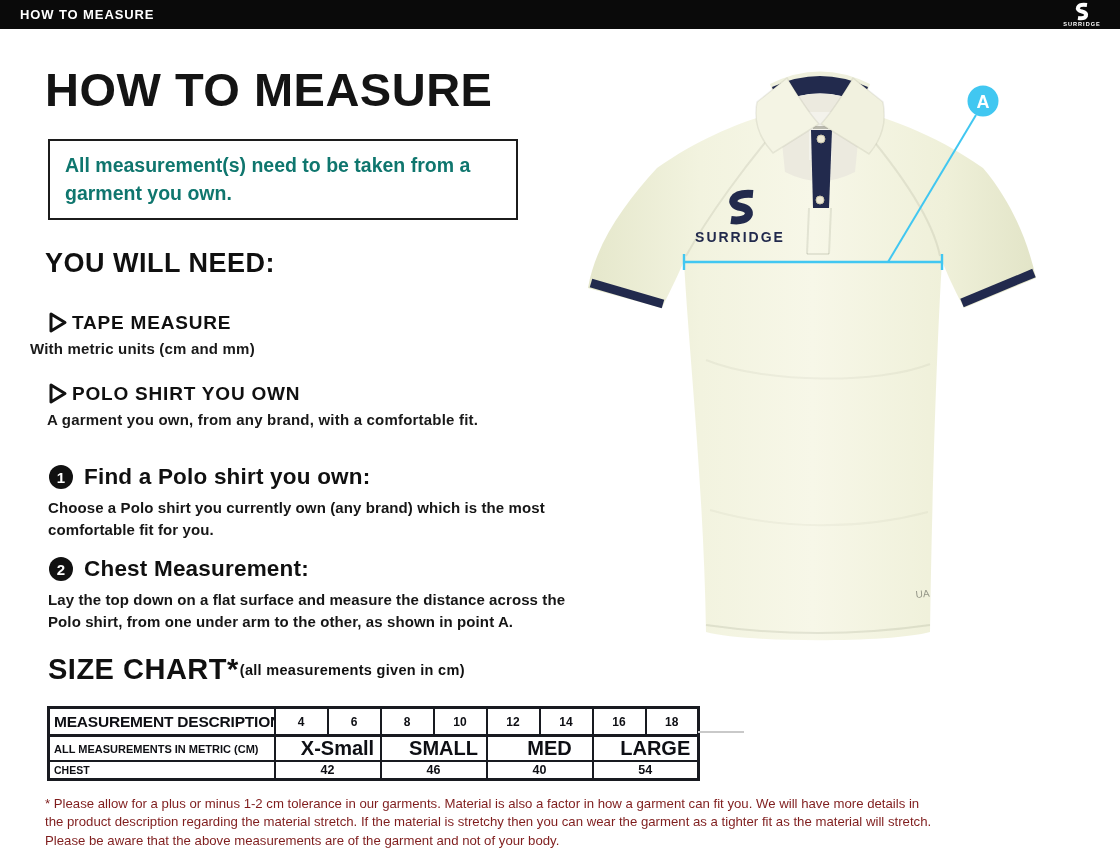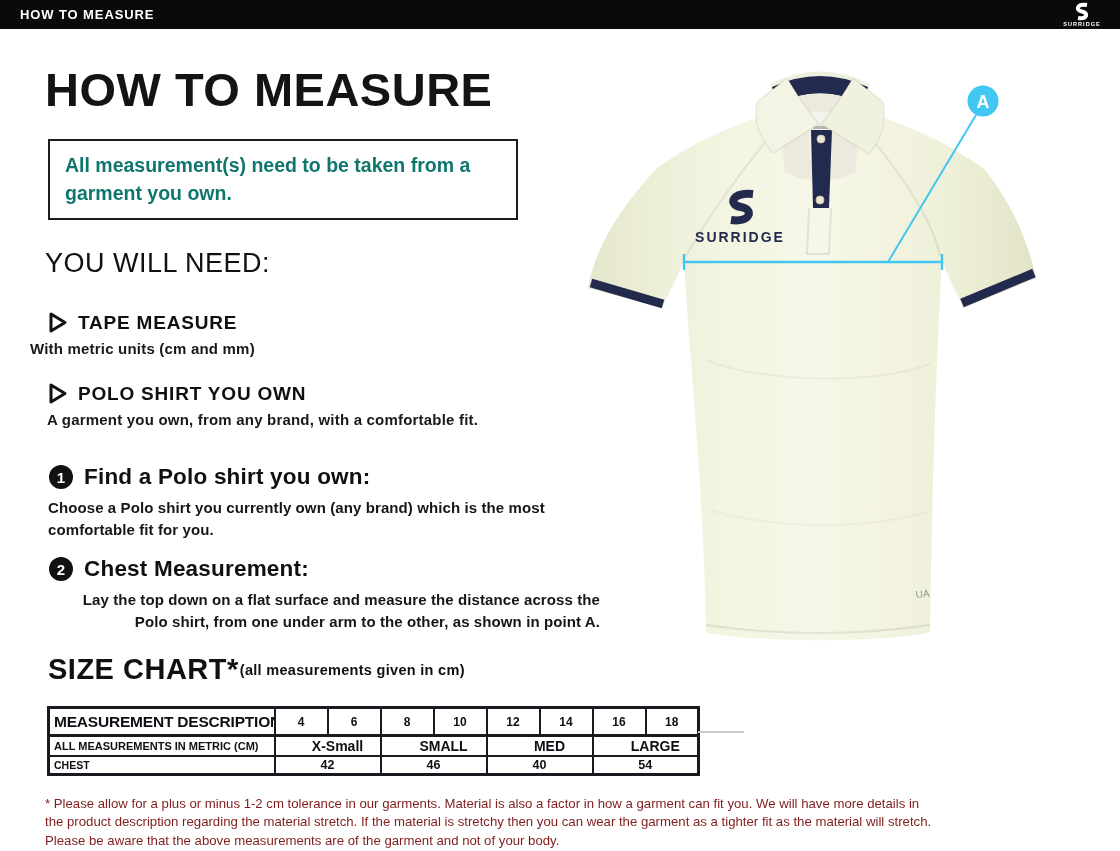--- a/index.html
+++ b/index.html
@@ -13,22 +13,22 @@
     display:flex;align-items:center;justify-content:space-between;
     padding:0 10px 0 20px;box-sizing:border-box;
   }
   .topbar-title{color:#fff;font-size:13px;font-weight:bold;letter-spacing:.9px;}
   
   .h1{position:absolute;left:45px;top:62px;font-size:47px;font-weight:800;letter-spacing:.5px;color:#141414;}
   .notice-box{
     position:absolute;left:48px;top:139px;width:470px;box-sizing:border-box;
     border:2px solid #1c1c1c;padding:11px 15px;font-size:19.5px;font-weight:bold;line-height:1.42;color:#0f766e;
   }
-  .ywn-heading{position:absolute;left:45px;top:248px;font-size:27px;font-weight:400;letter-spacing:.5px;}
-  .need-item{position:absolute;display:flex;align-items:center;gap:10px;}
+  .ywn-heading{position:absolute;left:45px;top:248px;font-size:27px;font-weight:700;letter-spacing:.5px;}
+  .need-item{position:absolute;display:flex;align-items:center;gap:4px;}
   .need-item .tri{flex:0 0 auto;display:block;}
   .need-title{font-size:19px;font-weight:800;letter-spacing:.8px;}
   .need-desc{position:absolute;font-size:15px;font-weight:bold;letter-spacing:.2px;color:#191919;}
   .step-head{position:absolute;display:flex;align-items:center;gap:11px;}
   .step-badge{
     flex:0 0 auto;width:24px;height:24px;border-radius:50%;background:#111;color:#fff;
     display:flex;align-items:center;justify-content:center;font-size:15px;font-weight:bold;
   }
   .step-title{font-size:22.5px;font-weight:800;letter-spacing:.2px;}
   .step-desc{position:absolute;font-size:15px;font-weight:bold;line-height:1.45;color:#161616;letter-spacing:.1px;}
@@ -42,21 +42,21 @@
   }
   .size-table td{border:2px solid #181a20;padding:0;color:#0e0f14;overflow:hidden;white-space:nowrap;}
   .size-table .lbl{text-align:left;padding-left:4px;font-weight:bold;}
   .size-table .ctr{text-align:center;font-weight:bold;}
   .r1 td{height:25px;border-bottom:3px solid #181a20;}
   .r2 td{height:18px;}
   .r3 td{height:16px;}
   .r1 .lbl{font-size:15.5px;letter-spacing:-.2px;}
   .r1 .ctr{font-size:12px;}
   .r2 .lbl{font-size:11px;}
-  .r2 .ctr{font-size:14px;padding-left:20px;}
+  .r2 .ctr{font-size:20px;padding-left:20px;}
   .r3 .lbl{font-size:10.5px;}
   .r3 .ctr{font-size:12.5px;}
   .table-ext-line{position:absolute;left:698px;top:731px;width:46px;height:2px;background:#c9c9c9;}
   .footnote{
     position:absolute;left:45px;top:795px;width:892px;font-size:13.2px;line-height:1.4;
     color:#7f1d1d;letter-spacing:0;
   }
   
   .illustration{position:absolute;left:560px;top:40px;width:560px;height:640px;}
 </style>
@@ -97,21 +97,21 @@
   <div class="step-head" style="left:49px;top:464px;">
     <span class="step-badge">1</span>
     <span class="step-title">Find a Polo shirt you own:</span>
   </div>
   <div class="step-desc" style="left:48px;top:497px;width:545px;">Choose a Polo shirt you currently own (any brand) which is the most comfortable fit for you.</div>
 
   <div class="step-head" style="left:49px;top:556px;">
     <span class="step-badge">2</span>
     <span class="step-title">Chest Measurement:</span>
   </div>
-  <div class="step-desc" style="left:48px;top:589px;width:552px;text-align:right;">Lay the top down on a flat surface and measure the distance across the Polo shirt, from one under arm to the other, as shown in point A.</div>
+  <div class="step-desc" style="left:48px;top:589px;width:552px;">Lay the top down on a flat surface and measure the distance across the Polo shirt, from one under arm to the other, as shown in point A.</div>
 
   <div class="sc-heading">
     <span class="sc-title">SIZE CHART*</span>
     <span class="sc-sub">(all measurements given in cm)</span>
   </div>
 
   <table class="size-table">
     <colgroup>
       <col style="width:226px;">
       <col span="8" style="width:53px;">

